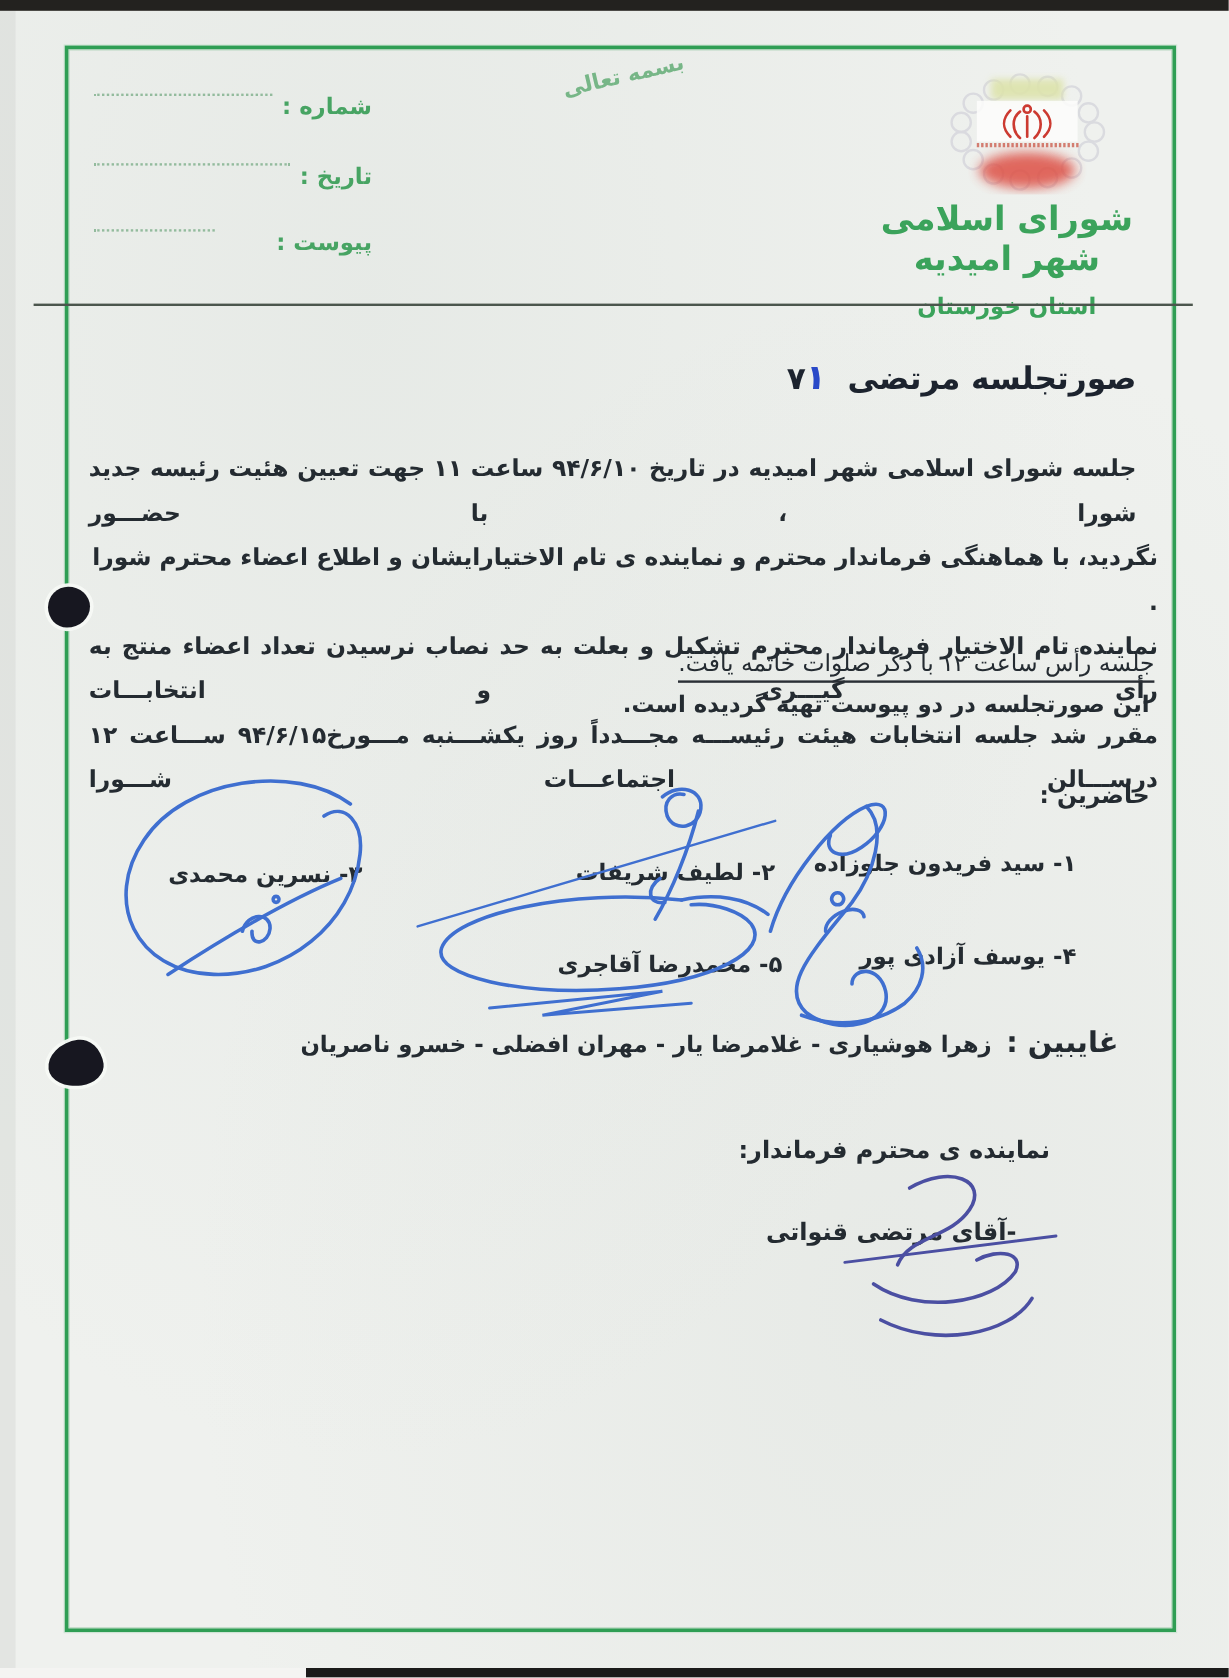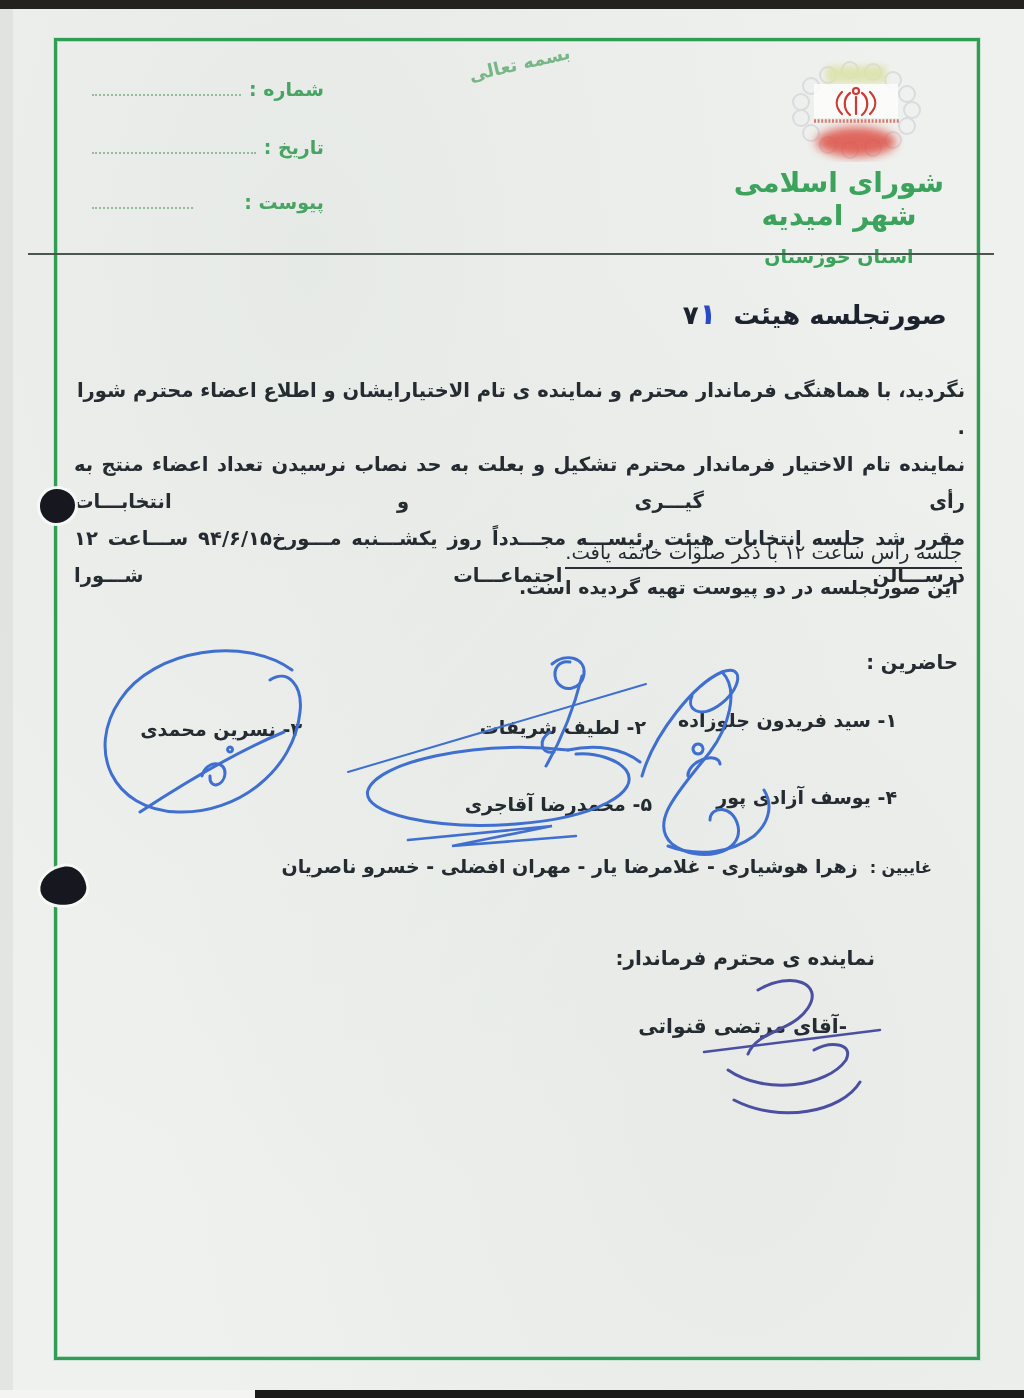--- a/index.html
+++ b/index.html
@@ -11,21 +11,21 @@
   .paper{position:absolute;left:0;top:9px;width:1024px;height:1381px;
          background:
            radial-gradient(ellipse at 30% 18%, rgba(208,216,210,.28), transparent 60%),
            radial-gradient(ellipse at 72% 78%, rgba(203,210,204,.22), transparent 55%),
            #eff1ee;}
   .edge-shade{position:absolute;left:0;top:0;width:13px;height:100%;background:rgba(190,196,190,.25);}
   .frame{position:absolute;left:54px;top:29px;width:926px;height:1322px;
          border:3px solid #2f9e54;box-shadow:inset 0 0 0 1px #b9d8c1, 0 0 0 1px #cfe4d5;}
 
   
-  .field{position:absolute;left:92px;width:232px;direction:rtl;display:flex;align-items:flex-end;}
+  .field{position:absolute;left:78px;width:232px;direction:rtl;display:flex;align-items:flex-start;}
   .flabel{color:#47a463;font-size:19px;font-weight:bold;white-space:nowrap;letter-spacing:1px;}
   .fdots{flex:1;border-bottom:2px dotted #93bb9d;margin:0 8px 4px 0;height:1px;}
   .f1{top:69px;} .f2{top:127px;} .f3{top:182px;gap:43px;}
 
   .bismillah{position:absolute;left:468px;top:44px;color:#63ad76;font-size:18px;font-weight:bold;
              transform:rotate(-13deg);opacity:.85;letter-spacing:1px;direction:rtl;}
 
   .emblem{position:absolute;left:790px;top:51px;width:132px;height:102px;}
 
   .org{position:absolute;right:60px;top:157px;width:250px;text-align:center;direction:rtl;color:#3ba35b;}
@@ -51,21 +51,21 @@
            border-bottom:2px solid #2a2f35;padding-bottom:3px;}
   .copies{position:absolute;right:66px;top:567px;direction:rtl;font-size:19px;font-weight:bold;color:#242b31;}
 
   
   .att-label{position:absolute;right:66px;top:642px;direction:rtl;font-size:19.5px;font-weight:bold;color:#242b31;}
   .name{position:absolute;direction:rtl;font-size:19px;font-weight:bold;color:#242b31;white-space:nowrap;z-index:2;}
   .n1{right:127px;top:700px;} .n2{right:378px;top:707px;} .n3{right:722px;top:709px;}
   .n4{right:127px;top:777px;} .n5{right:372px;top:784px;}
 
   .absent{position:absolute;right:92px;top:846px;direction:rtl;font-size:19px;color:#242b31;white-space:nowrap;}
-  .absent .ab-label{font-weight:bold;font-size:16px;margin-top:44px;}
+  .absent .ab-label{font-weight:bold;font-size:24px;margin-top:44px;}
   .absent .ab-names{font-weight:bold;margin-right:6px;}
 
   .rep-label{position:absolute;right:149px;top:937px;direction:rtl;font-size:20px;font-weight:bold;color:#242b31;}
   .rep-name{position:absolute;right:177px;top:1005px;direction:rtl;font-size:20px;font-weight:bold;color:#242b31;z-index:2;}
 
   
   .sig{position:absolute;z-index:5;}
   .sigA{left:628px;top:647px;} .sigB{left:346px;top:641px;} .sigC{left:344px;top:731px;}
   .sigD{left:84px;top:631px;}  .sigE{left:700px;top:963px;}
 
@@ -143,25 +143,26 @@
     </div>
 
     <div class="org">
       <div class="o1">شورای اسلامی شهر امیدیه</div>
       <div class="o2">استان خوزستان</div>
     </div>
 
     <div class="sep"></div>
 
     <div class="title">
-      <span>صورتجلسه هیئت</span>
+      <span>صورتجلسه مرتضی</span>
       <span class="num"><span>۷</span><span class="hand">۱</span></span>
     </div>
 
     <div class="bodytext">
+      <div class="ln l-fill indent">جلسه شورای اسلامی شهر امیدیه در تاریخ ۹۴/۶/۱۰ ساعت ۱۱ جهت تعیین هئیت رئیسه جدید شورا ، با حضـــور</div>
       <div class="ln l-right">نگردید، با هماهنگی فرماندار محترم و نماینده ی تام الاختیارایشان و اطلاع اعضاء محترم شورا .</div>
       <div class="ln l-fill">نماینده تام الاختیار فرماندار محترم تشکیل و بعلت به حد نصاب نرسیدن تعداد اعضاء منتج به رأی گیـــری و انتخابـــات</div>
       <div class="ln l-fill">مقرر شد جلسه انتخابات هیئت رئیســـه مجـــدداً روز یکشـــنبه مـــورخ۹۴/۶/۱۵ ســـاعت ۱۲ درســـالن اجتماعـــات شـــورا</div>
     </div>
 
     <div class="closing">جلسه رأس ساعت ۱۲ با ذکر صلوات خاتمه یافت.</div>
     <div class="copies">این صورتجلسه در دو پیوست تهیه گردیده است.</div>
 
     <div class="att-label">حاضرین :</div>
     <div class="name n1">۱- سید فریدون جلوزاده</div>

